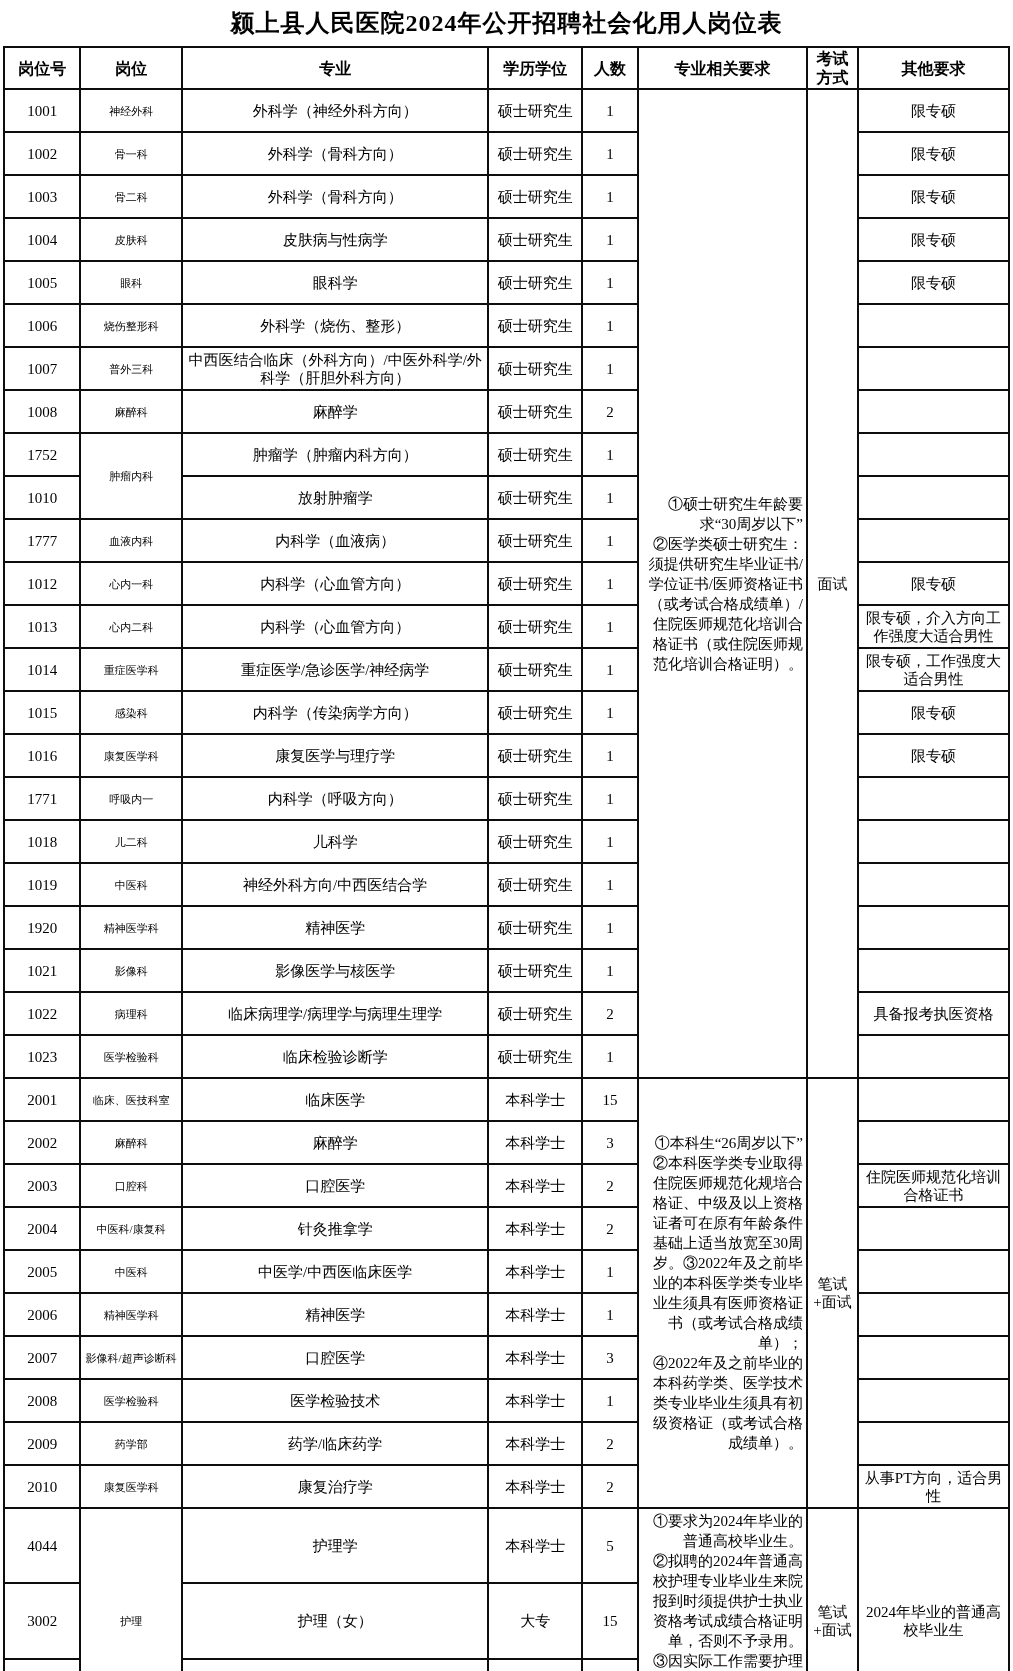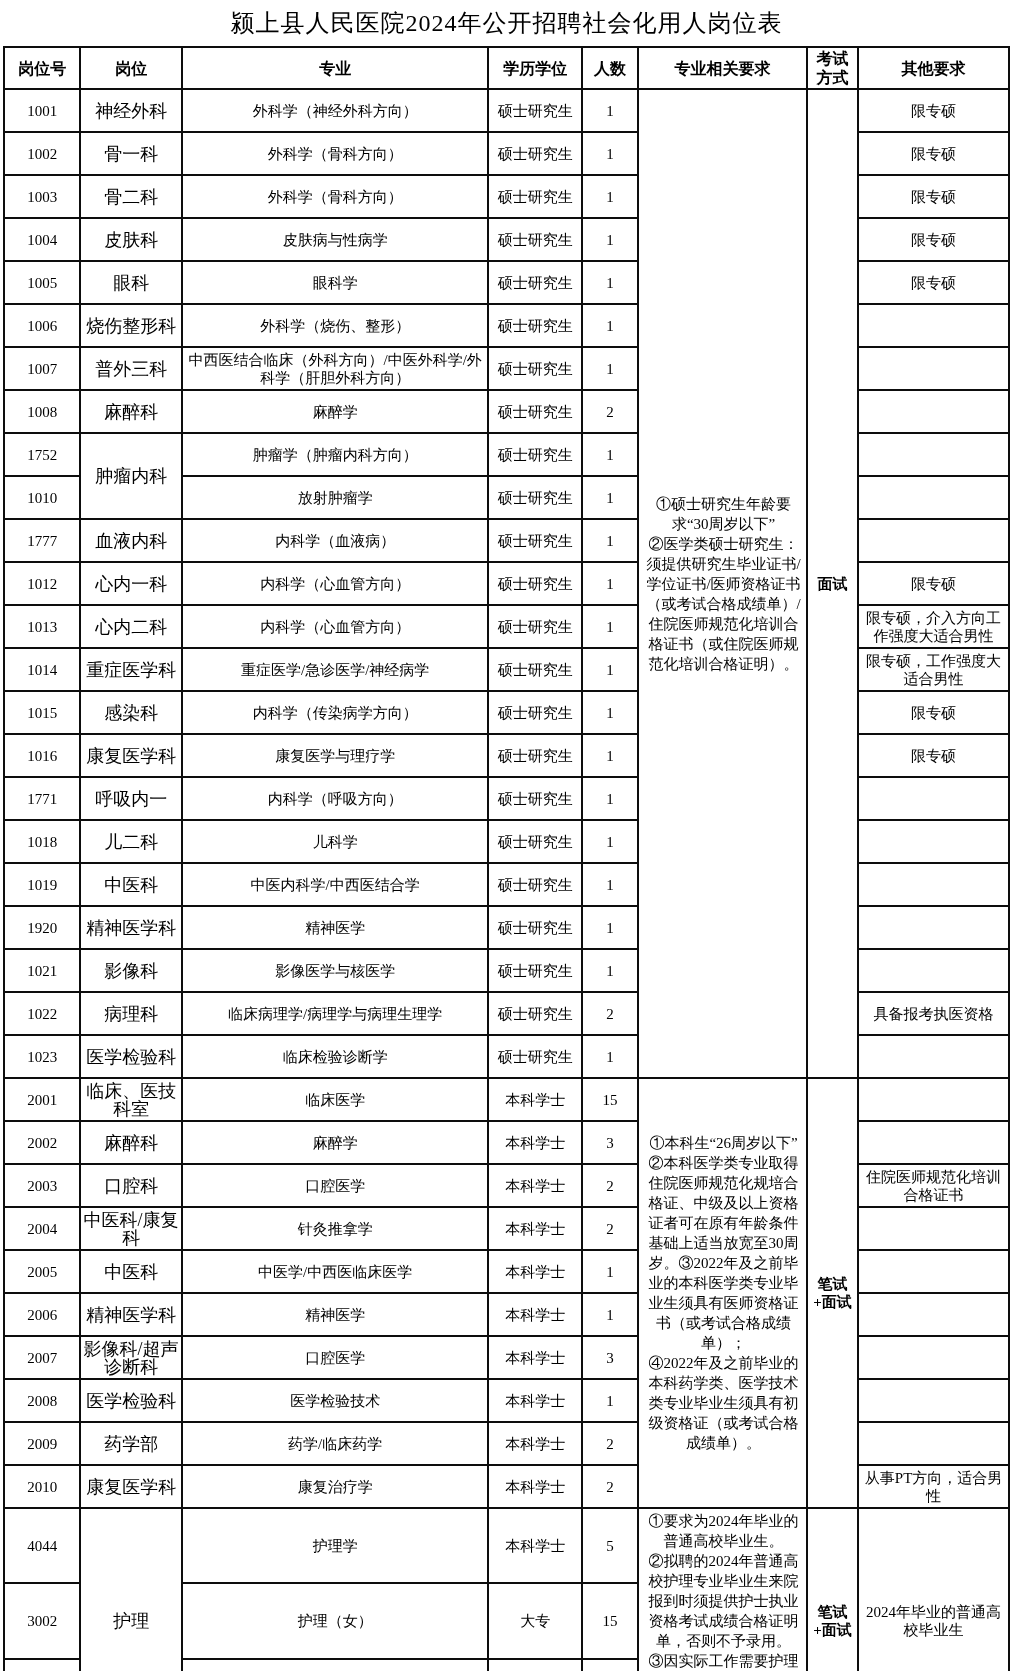--- a/index.html
+++ b/index.html
@@ -3,46 +3,46 @@
 <meta charset="utf-8">
 <style>
   html,body{margin:0;padding:0;}
   body{
     width:1013px;height:1671px;background:#ffffff;color:#000;
     font-family:"Liberation Serif","DejaVu Serif",serif;
     -webkit-font-smoothing:antialiased;overflow:hidden;
   }
   .title{
     height:46px;line-height:46px;margin:0;text-align:center;
-    font-size:24px;font-weight:normal;letter-spacing:1px;
+    font-size:24px;font-weight:bold;letter-spacing:1px;
   }
   table{
     border-collapse:collapse;table-layout:fixed;
     width:1007px;margin-left:3px;
   }
   th,td{
     border:2px solid #0d0d0d;text-align:center;vertical-align:middle;
     padding:1px 3px;word-break:break-all;
   }
   th{font-size:16px;height:38px;font-weight:bold;line-height:19px;}
   td{font-size:15px;height:39px;line-height:18px;}
   col.c-id{width:7.6%;}
   col.c-dept{width:10.1%;}
   col.c-major{width:30.5%;}
   col.c-degree{width:9.3%;}
   col.c-count{width:5.6%;}
   col.c-req{width:16.8%;}
   col.c-exam{width:5.1%;}
   col.c-other{width:15.0%;}
-  td.cell-dept{font-size:18px;padding:1px 1px;}
+  td.cell-dept{font-size:11px;padding:1px 1px;}
   td.cell-req{
-    text-align:center;line-height:20px;padding:2px 3px 2px 5px;
+    text-align:right;line-height:20px;padding:2px 3px 2px 5px;
     white-space:pre-line;
   }
-  td.cell-exam{padding:1px 1px;font-weight:bold;}
+  td.cell-exam{padding:1px 1px;}
 </style>
 </head>
 <body>
 
 <h1 class="title">颍上县人民医院2024年公开招聘社会化用人岗位表</h1>
 
 <table>
   <colgroup>
     <col class="c-id">
       <col class="c-dept">
@@ -208,21 +208,21 @@
         <td>1018</td>
         <td class="cell-dept">儿二科</td>
         <td>儿科学</td>
         <td>硕士研究生</td>
         <td>1</td>
         <td></td>
       </tr>
       <tr>
         <td>1019</td>
         <td class="cell-dept">中医科</td>
-        <td>中医内科学/中西医结合学</td>
+        <td>神经外科方向/中西医结合学</td>
         <td>硕士研究生</td>
         <td>1</td>
         <td></td>
       </tr>
       <tr>
         <td>1920</td>
         <td class="cell-dept">精神医学科</td>
         <td>精神医学</td>
         <td>硕士研究生</td>
         <td>1</td>

